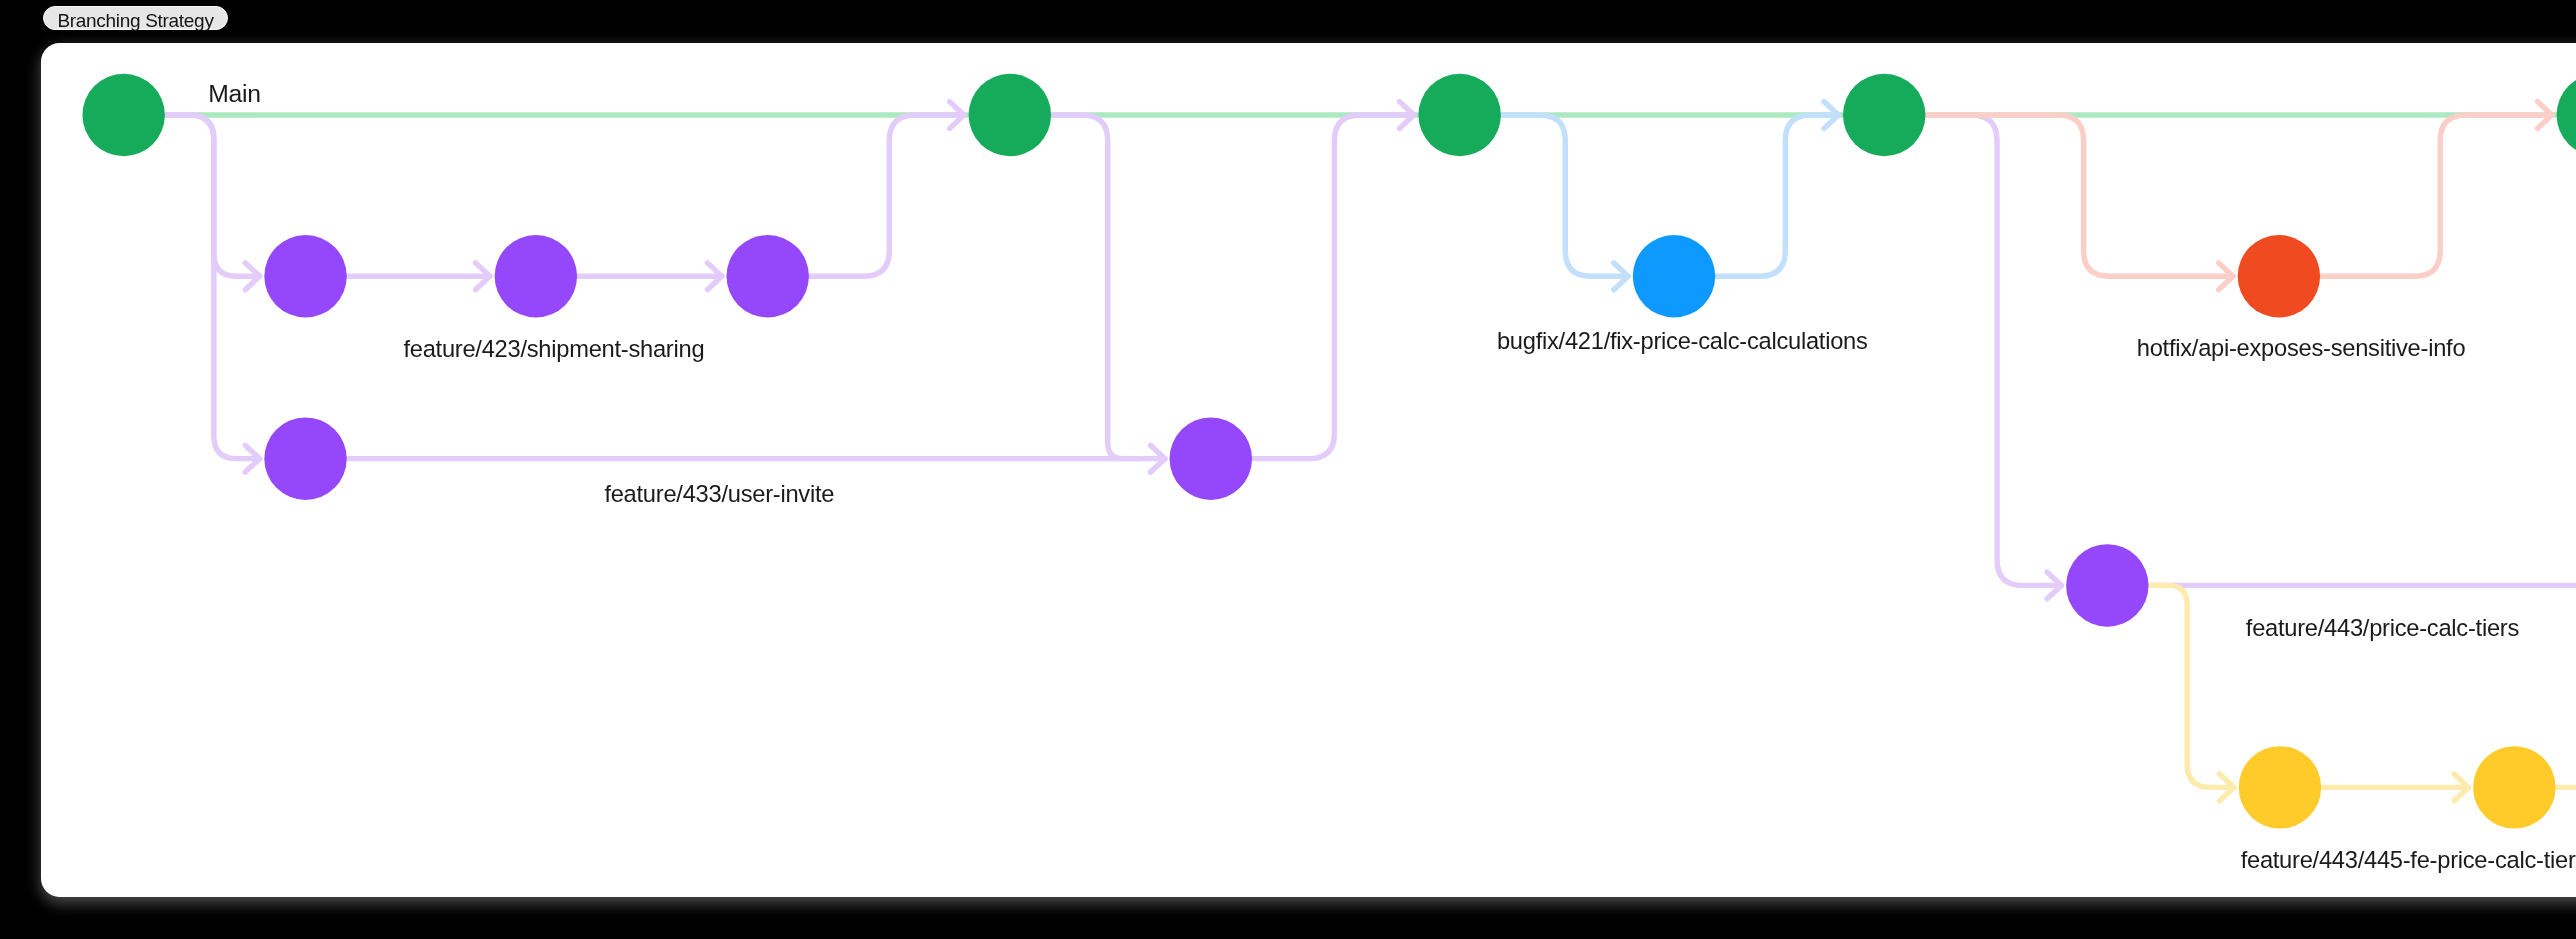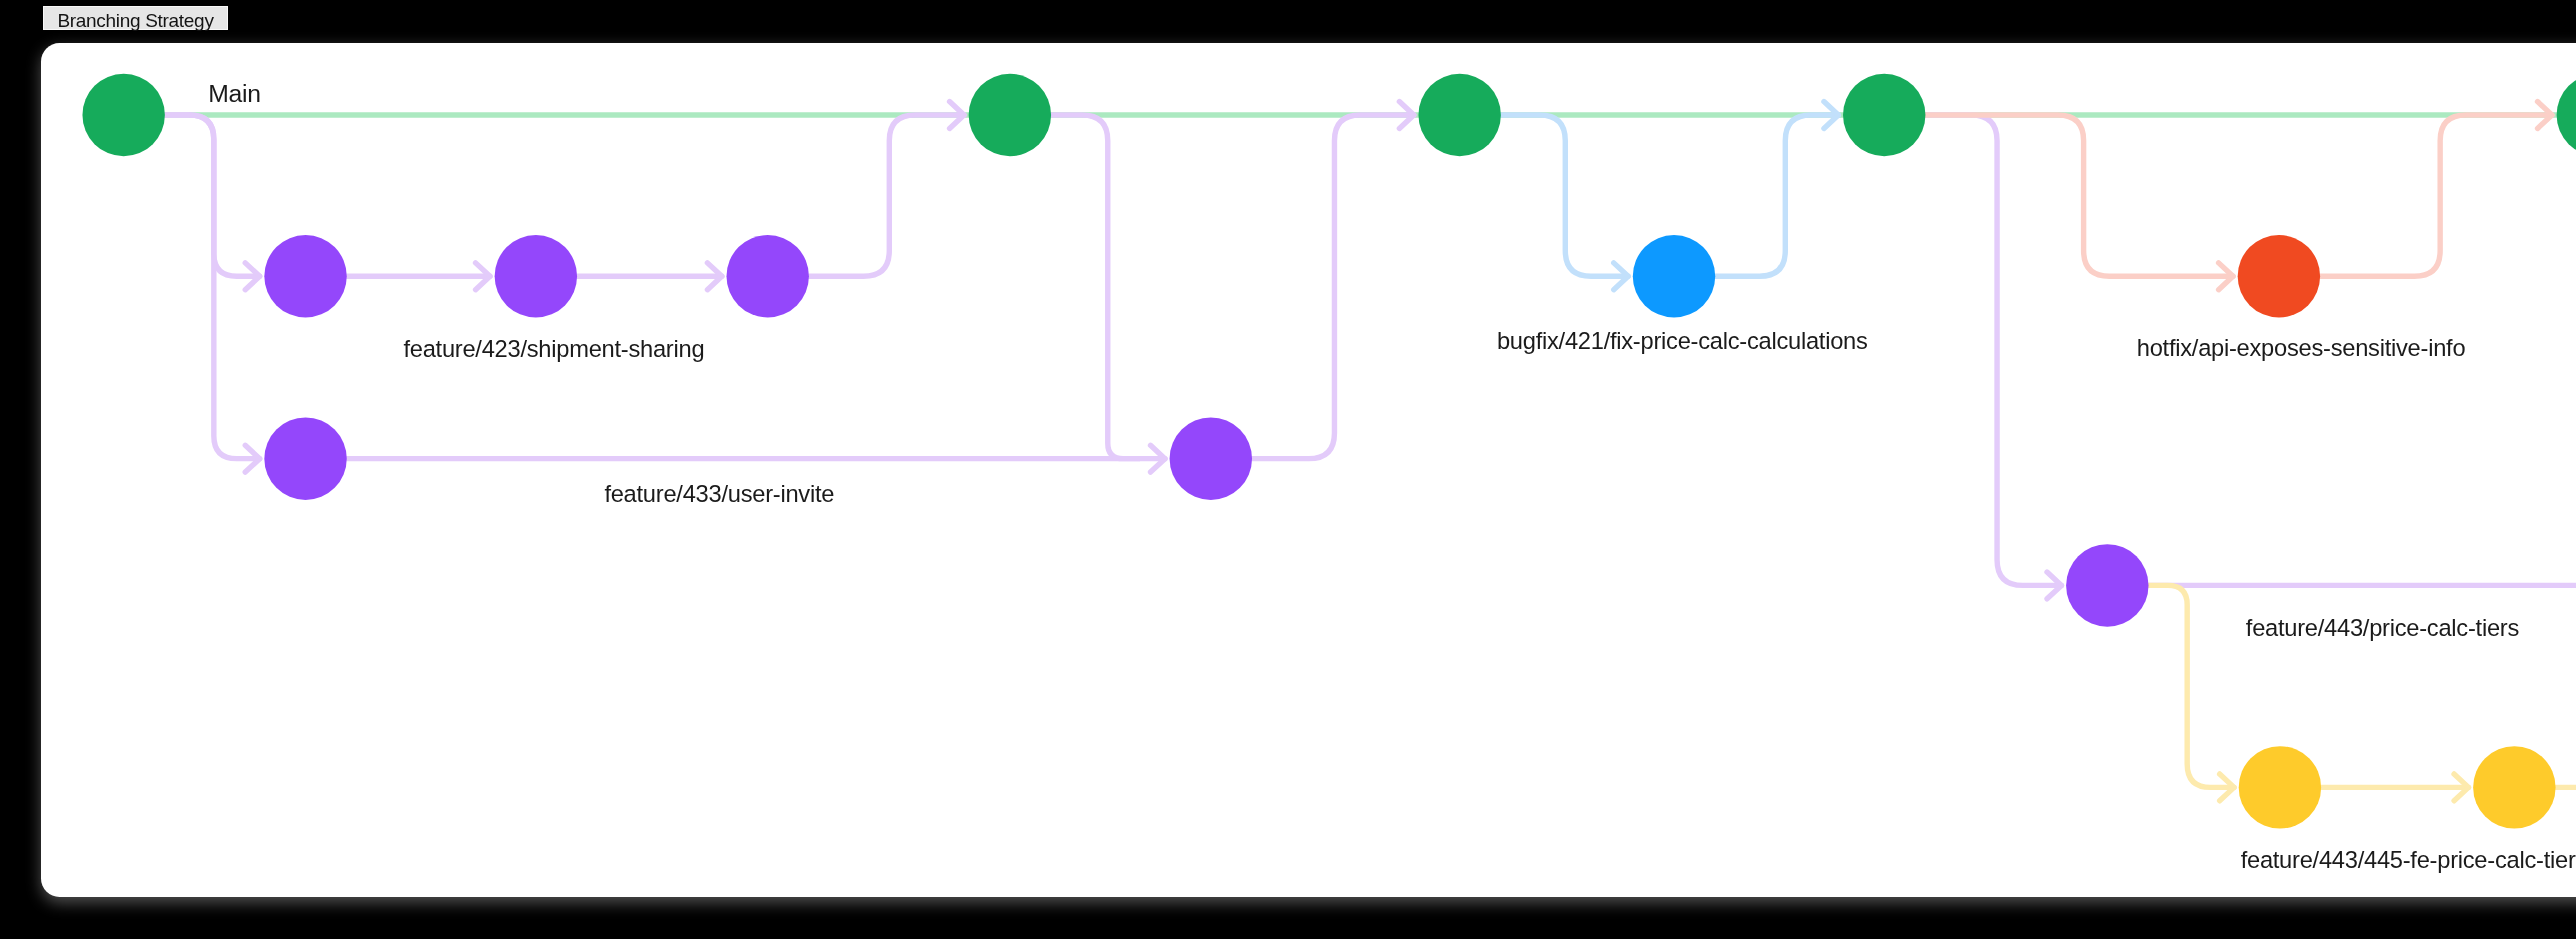--- a/index.html
+++ b/index.html
@@ -18,21 +18,21 @@
   }
   #board-pill {
     position: absolute;
     left: 43px;
     top: 6.2px;
     height: 24px;
     line-height: 28px;
     padding: 0 13.4px;
     background: #e6e6e6;
     border: 1.5px solid #f8f8f8;
-    border-radius: 0;
+    border-radius: 13px;
     box-sizing: border-box;
     font-size: 19px;
     font-weight: 500;
     color: #141414;
     letter-spacing: -0.3px;
     white-space: nowrap;
     z-index: 3;
   }
   #canvas-frame {
     position: absolute;

